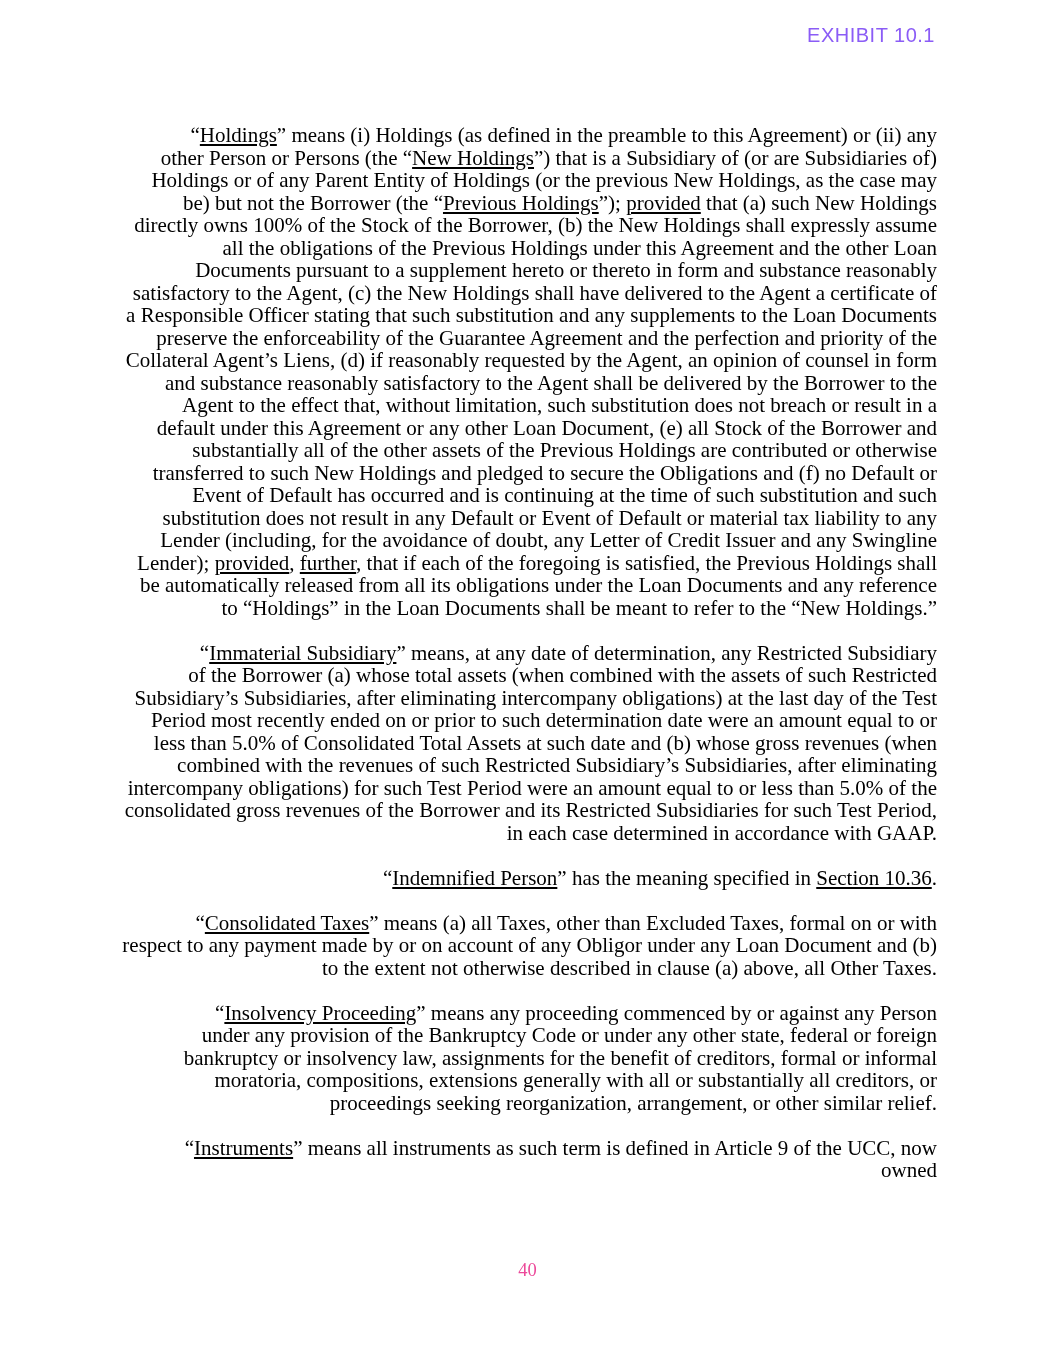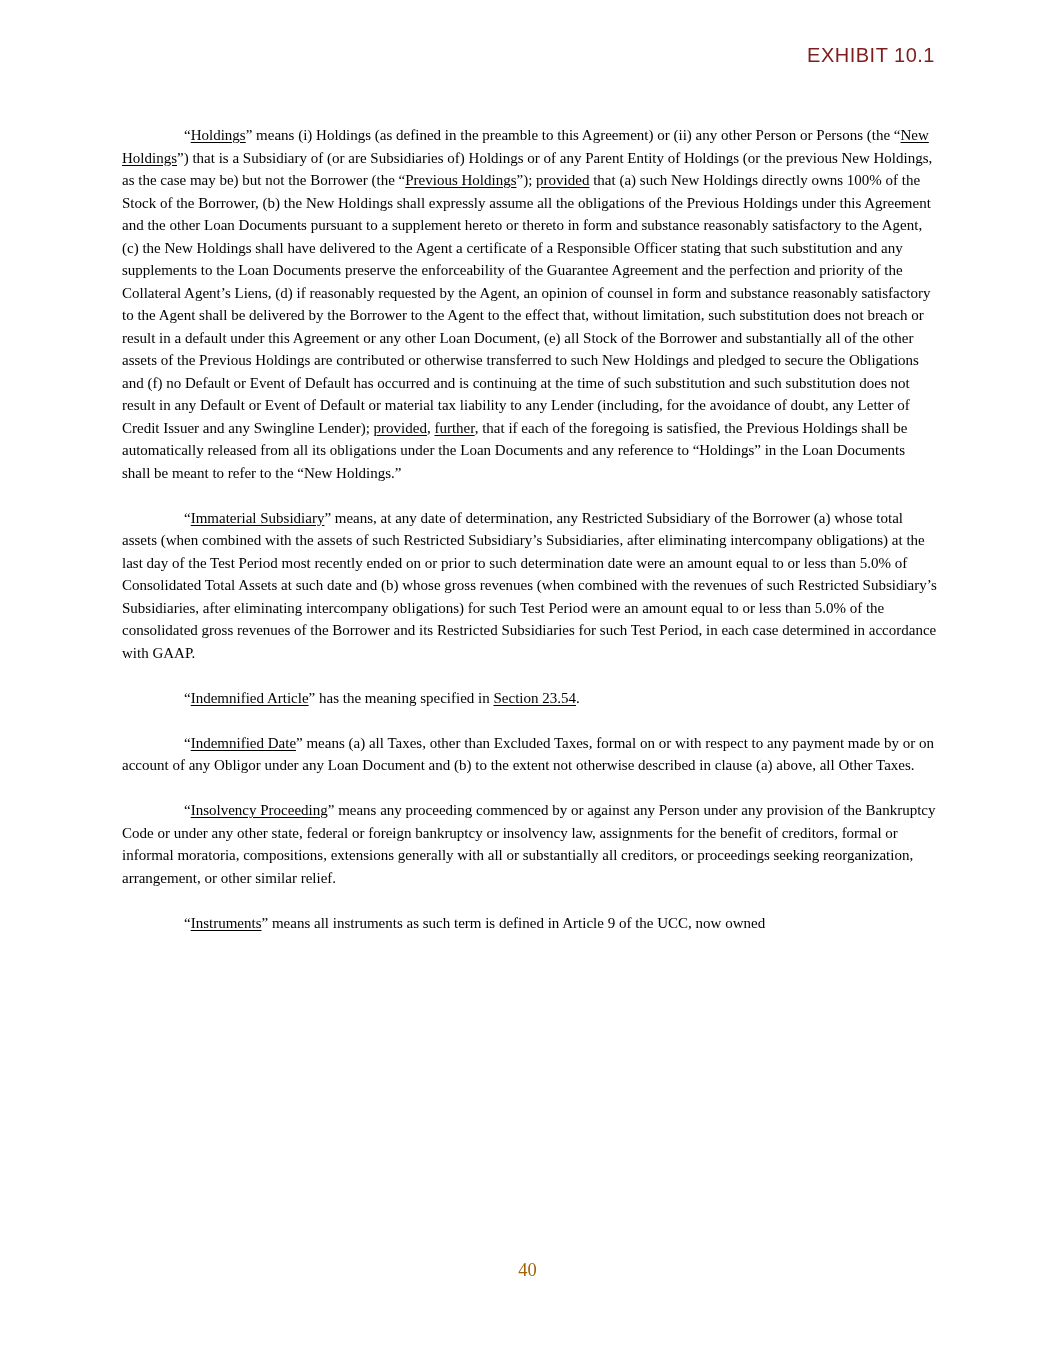--- a/index.html
+++ b/index.html
@@ -10,38 +10,38 @@
   .page {
     position: relative;
     width: 1055px;
     height: 1365px;
     background: #ffffff;
     color: #000000;
     overflow: hidden;
   }
   .exhibit-header {
     position: absolute;
-    top: 44px;
+    top: 24px;
     right: 120px;
     font-family: "Liberation Sans", sans-serif;
     font-size: 20px;
     font-weight: normal;
     letter-spacing: 0.5px;
-    color: #7f1d1d;
+    color: #8b5cf6;
     white-space: nowrap;
   }
   .doc-body {
     position: absolute;
     top: 124px;
     left: 122px;
     width: 815px;
     font-family: "Liberation Serif", "DejaVu Serif", serif;
-    font-size: 15px;
+    font-size: 21px;
     line-height: 22.5px;
-    text-align: left;
+    text-align: right;
     color: #000000;
   }
   p.para {
     margin: 0 0 22.5px 0;
     text-indent: 62px;
   }
   p.para:last-child {
     margin-bottom: 18px;
   }
   .u {
@@ -49,34 +49,34 @@
     text-underline-offset: 2px;
   }
   .page-number {
     position: absolute;
     top: 1260px;
     left: 0;
     width: 100%;
     text-align: center;
     font-family: "Liberation Serif", "DejaVu Serif", serif;
     font-size: 18.5px;
-    color: #a16207;
+    color: #ec4899;
   }
 </style>
 </head>
 <body>
 
 <div class="page">
 
   <div class="exhibit-header">EXHIBIT 10.1</div>
 
   <div class="doc-body">
       <p class="para"><span>“</span><span class="u">Holdings</span><span>” means (i) Holdings (as defined in the preamble to this Agreement) or (ii) any other Person or Persons (the “</span><span class="u">New Holdings</span><span>”) that is a Subsidiary of (or are Subsidiaries of) Holdings or of any Parent Entity of Holdings (or the previous New Holdings, as the case may be) but not the Borrower (the “</span><span class="u">Previous Holdings</span><span>”); </span><span class="u">provided</span><span> that (a) such New Holdings directly owns 100% of the Stock of the Borrower, (b) the New Holdings shall expressly assume all the obligations of the Previous Holdings under this Agreement and the other Loan Documents pursuant to a supplement hereto or thereto in form and substance reasonably satisfactory to the Agent, (c) the New Holdings shall have delivered to the Agent a certificate of a Responsible Officer stating that such substitution and any supplements to the Loan Documents preserve the enforceability of the Guarantee Agreement and the perfection and priority of the Collateral Agent’s Liens, (d) if reasonably requested by the Agent, an opinion of counsel in form and substance reasonably satisfactory to the Agent shall be delivered by the Borrower to the Agent to the effect that, without limitation, such substitution does not breach or result in a default under this Agreement or any other Loan Document, (e) all Stock of the Borrower and substantially all of the other assets of the Previous Holdings are contributed or otherwise transferred to such New Holdings and pledged to secure the Obligations and (f) no Default or Event of Default has occurred and is continuing at the time of such substitution and such substitution does not result in any Default or Event of Default or material tax liability to any Lender (including, for the avoidance of doubt, any Letter of Credit Issuer and any Swingline Lender); </span><span class="u">provided</span><span>, </span><span class="u">further</span><span>, that if each of the foregoing is satisfied, the Previous Holdings shall be automatically released from all its obligations under the Loan Documents and any reference to “Holdings” in the Loan Documents shall be meant to refer to the “New Holdings.”</span></p>
       <p class="para"><span>“</span><span class="u">Immaterial Subsidiary</span><span>” means, at any date of determination, any Restricted Subsidiary of the Borrower (a) whose total assets (when combined with the assets of such Restricted Subsidiary’s Subsidiaries, after eliminating intercompany obligations) at the last day of the Test Period most recently ended on or prior to such determination date were an amount equal to or less than 5.0% of Consolidated Total Assets at such date and (b) whose gross revenues (when combined with the revenues of such Restricted Subsidiary’s Subsidiaries, after eliminating intercompany obligations) for such Test Period were an amount equal to or less than 5.0% of the consolidated gross revenues of the Borrower and its Restricted Subsidiaries for such Test Period, in each case determined in accordance with GAAP.</span></p>
-      <p class="para"><span>“</span><span class="u">Indemnified Article</span><span>” has the meaning specified in </span><span class="u">Section 23.54</span><span>.</span></p>
-      <p class="para"><span>“</span><span class="u">Indemnified Date</span><span>” means (a) all Taxes, other than Excluded Taxes, formal on or with respect to any payment made by or on account of any Obligor under any Loan Document and (b) to the extent not otherwise described in clause (a) above, all Other Taxes.</span></p>
+      <p class="para"><span>“</span><span class="u">Indemnified Person</span><span>” has the meaning specified in </span><span class="u">Section 10.36</span><span>.</span></p>
+      <p class="para"><span>“</span><span class="u">Consolidated Taxes</span><span>” means (a) all Taxes, other than Excluded Taxes, formal on or with respect to any payment made by or on account of any Obligor under any Loan Document and (b) to the extent not otherwise described in clause (a) above, all Other Taxes.</span></p>
       <p class="para"><span>“</span><span class="u">Insolvency Proceeding</span><span>” means any proceeding commenced by or against any Person under any provision of the Bankruptcy Code or under any other state, federal or foreign bankruptcy or insolvency law, assignments for the benefit of creditors, formal or informal moratoria, compositions, extensions generally with all or substantially all creditors, or proceedings seeking reorganization, arrangement, or other similar relief.</span></p>
       <p class="para"><span>“</span><span class="u">Instruments</span><span>” means all instruments as such term is defined in Article 9 of the UCC, now owned</span></p>
     </div>
 
   <div class="page-number">40</div>
 
 </div>
 
 </body></html>

